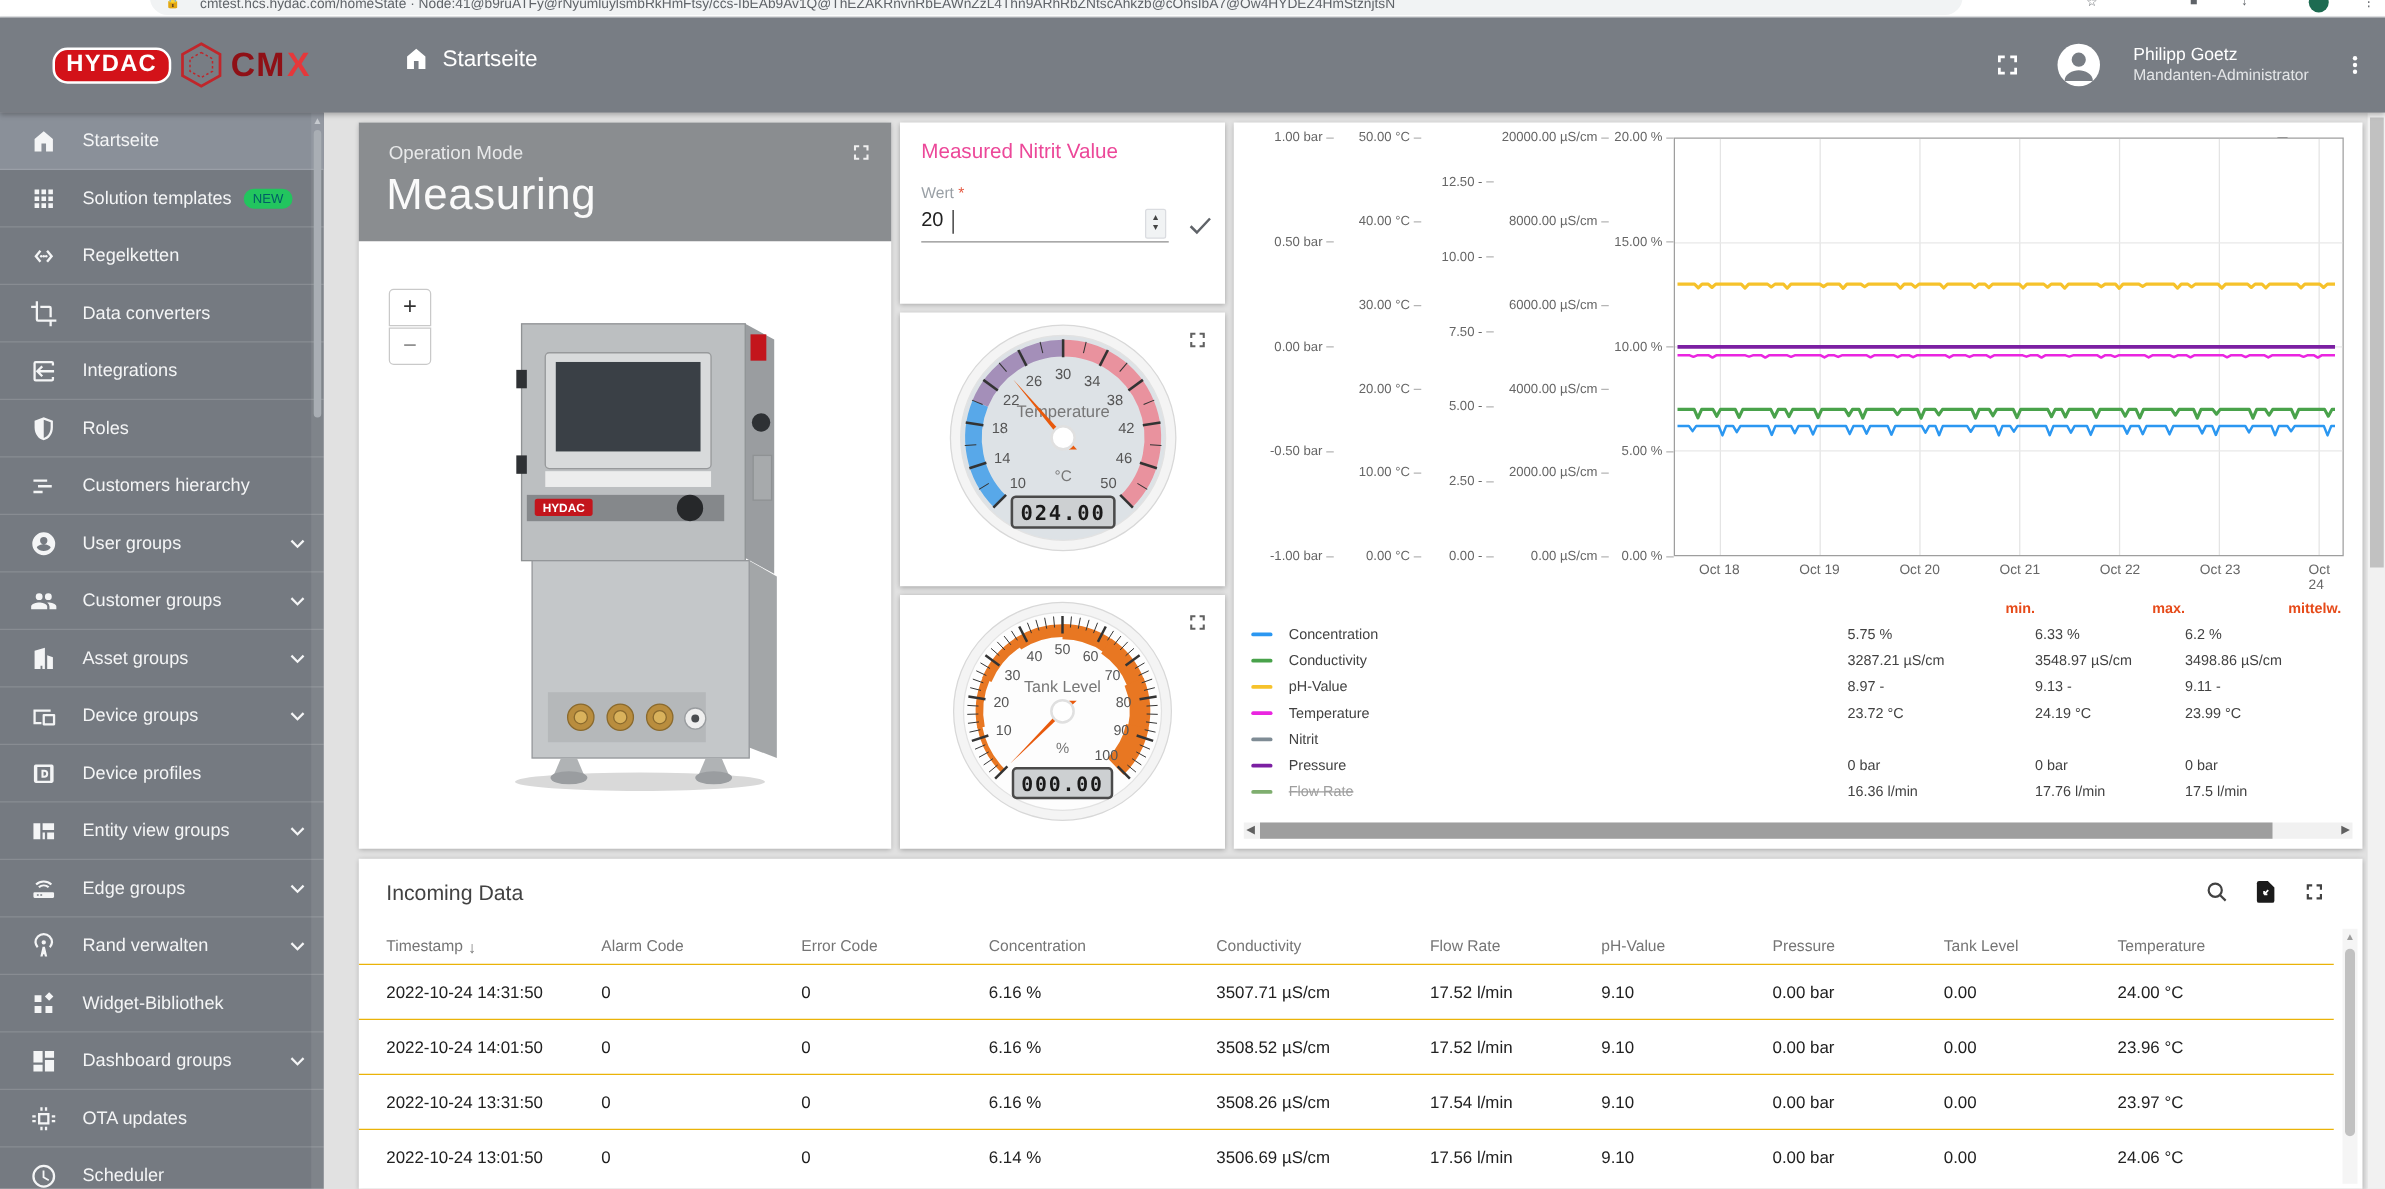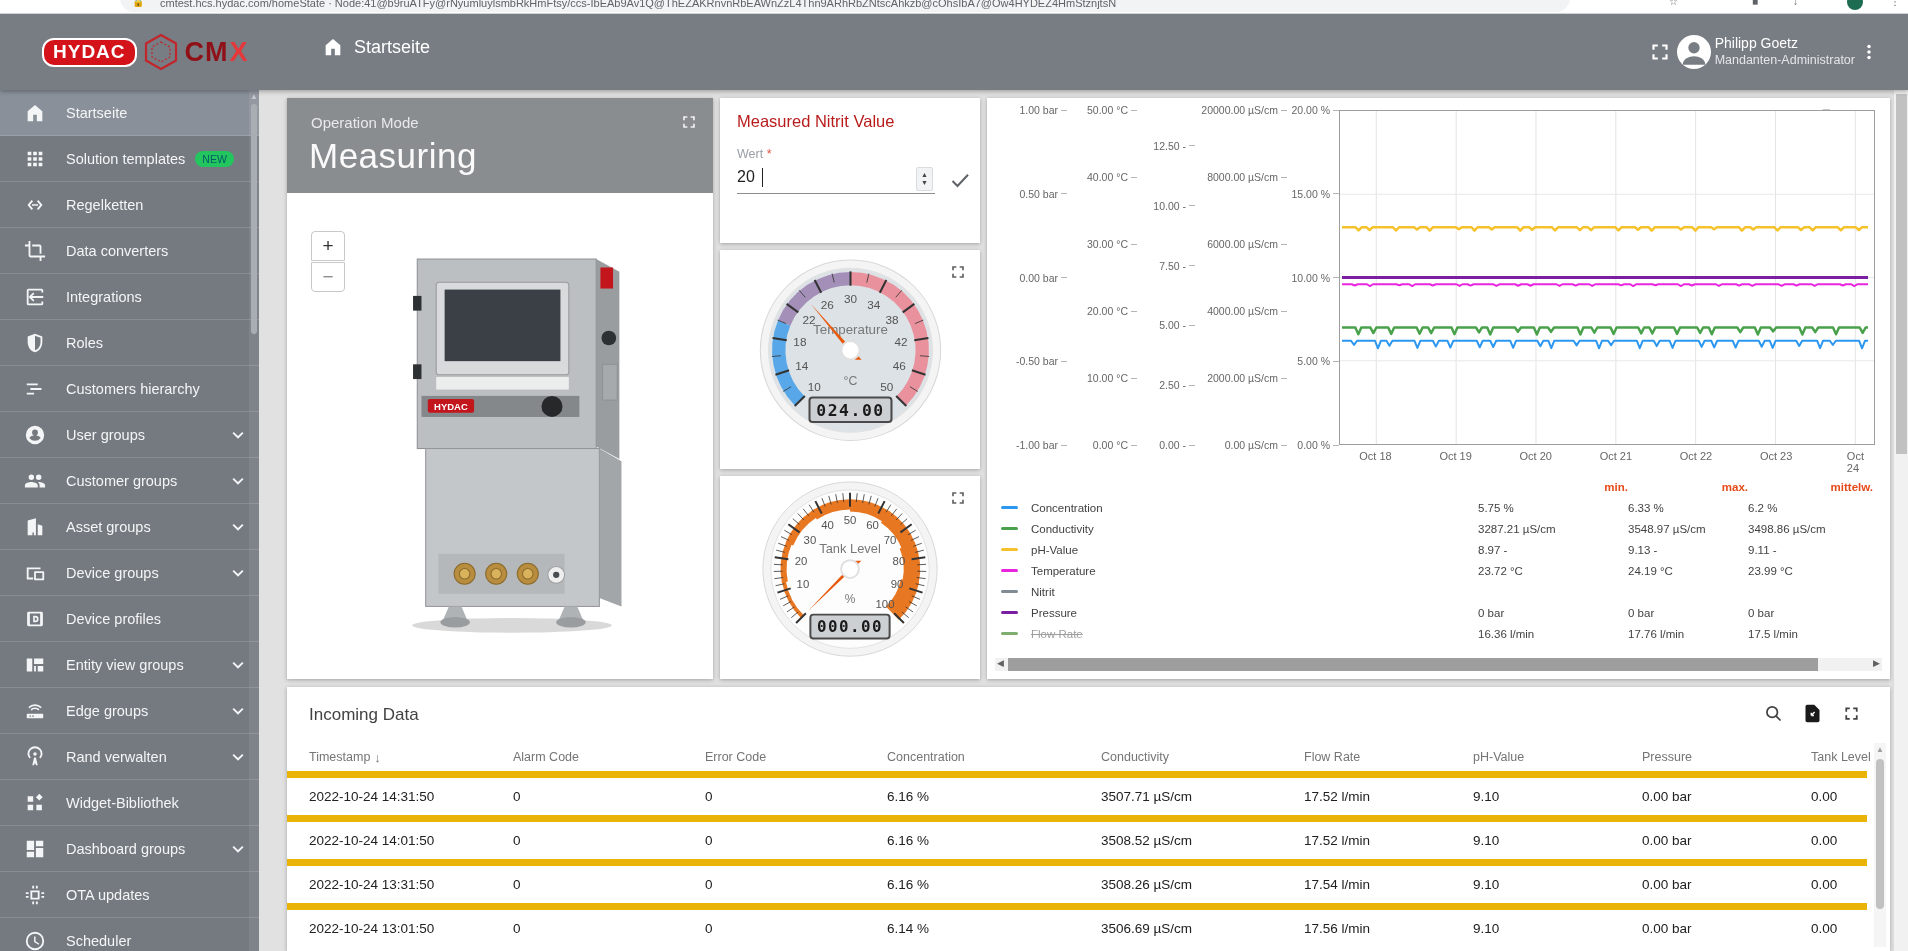--- a/index.html
+++ b/index.html
@@ -19,21 +19,21 @@
   #app-header { position:absolute; left:0; top:14px; width:1908px; height:76px; background:#787d84;
                 color:#fff; box-shadow:0 2px 4px rgba(0,0,0,.25); z-index:30; }
   #logo { position:absolute; left:42px; top:18px; display:flex; align-items:center; gap:4px; }
   #logo .hydac-pill { background:#d31219; color:#fff; font-weight:bold; font-size:19px; letter-spacing:1px;
                       border:2px solid #fff; border-radius:12px; padding:1px 9px 2px; }
   #logo .hexa { width:40px; height:40px; }
   #logo .cm { color:#8f1016; font-size:27px; font-weight:bold; letter-spacing:1px; }
   #logo .x  { color:#e5383b; font-size:27px; font-weight:bold; margin-left:-3px; }
   #breadcrumb { position:absolute; left:322px; top:22px; display:flex; align-items:center; gap:10px;
                 font-size:18px; font-weight:500; color:#fff; }
-  #header-right { position:absolute; right:29px; top:0; height:76px; display:flex; align-items:center; gap:4px; }
+  #header-right { position:absolute; right:14px; top:0; height:76px; display:flex; align-items:center; gap:27px; }
   .hdr-icon { width:26px; height:26px; color:#fff; cursor:pointer; }
   #avatar { width:34px; height:34px; border-radius:50%; background:#fff; position:relative; overflow:hidden; }
   #avatar svg { position:absolute; left:0; top:0; }
   #user-block { line-height:1.25; }
   #user-name { font-size:14px; color:#fff; }
   #user-role { font-size:12.5px; color:#e4e6e8; }
 
   
   #sidebar { position:absolute; left:0; top:90px; width:259px; height:861px; background:#757a81; z-index:20; }
   .side-item { height:46px; display:flex; align-items:center; padding-left:24px; gap:20px;
@@ -58,21 +58,21 @@
   #op-head { position:absolute; left:0; top:0; width:100%; height:95px; background:#8a8d90; color:#fff; }
   #op-label { position:absolute; left:24px; top:16px; font-size:15px; color:#e8e9ea; }
   #op-value { position:absolute; left:22px; top:38px; font-size:35px; font-weight:300; color:#fafafa; letter-spacing:.5px; }
   .zoom-btn { position:absolute; left:24px; width:34px; height:30px; background:#fff; border:1px solid #c9c9c9;
               font-size:19px; display:flex; align-items:center; justify-content:center; cursor:pointer; color:#333; }
   #zoom-in  { top:133px; border-radius:4px 4px 0 0; }
   #zoom-out { top:164px; border-radius:0 0 4px 4px; color:#8d8d8d; }
 
   
   #nitrit-card { left:720px; top:98px; width:260px; height:145px; }
-  #nitrit-title { position:absolute; left:17px; top:14px; font-size:16.5px; color:#b91c1c; }
+  #nitrit-title { position:absolute; left:17px; top:14px; font-size:16.5px; color:#ec4899; }
   #wert-label { position:absolute; left:17px; top:49px; font-size:12.5px; color:#9aa0a6; }
   #wert-label .req { color:#e5553d; }
   #wert-row { position:absolute; left:17px; top:66px; width:198px; height:30px; border-bottom:1.5px solid #8d8d8d; }
   #wert-input { border:none; outline:none; font-size:16px; color:#212121; width:150px; height:26px;
                 font-family:"Liberation Sans",sans-serif; background:transparent; }
   .caret { position:absolute; left:25px; top:4px; width:1px; height:19px; background:#212121; }
   #spinner { position:absolute; right:2px; top:3px; width:17px; height:24px; background:#f1f3f4;
              border:1px solid #dadce0; border-radius:2px; display:flex; flex-direction:column;
              align-items:center; justify-content:center; font-size:7px; color:#444; cursor:pointer; line-height:1.15; }
   #check-btn { position:absolute; left:228px; top:70px; width:24px; height:24px; color:#5f6368; cursor:pointer; }
@@ -104,25 +104,25 @@
   .lg-val { font-size:11.5px; color:#424242; }
   #chart-hscroll { position:absolute; left:8px; bottom:8px; width:887px; height:13px; background:#f1f1f1; }
   #chart-hscroll .thumb { position:absolute; left:13px; top:0; width:810px; height:13px; background:#9e9e9e; }
   #chart-hscroll .ar { position:absolute; top:0px; font-size:9px; color:#616161; }
 
   
   #table-card { left:287px; top:687px; width:1603px; height:264px; overflow:hidden; }
   #table-title { position:absolute; left:22px; top:18px; font-size:17px; color:#424242; }
   #table-icons { position:absolute; right:28px; top:16px; display:flex; gap:18px; }
   #table-icons .ticon { width:21px; height:21px; color:#424242; cursor:pointer; }
-  .tbl-grid { display:grid; grid-template-columns:172px 160px 150px 182px 171px 137px 137px 137px 139px 1fr;gap:32px; }
+  .tbl-grid { display:grid; grid-template-columns:172px 160px 150px 182px 171px 137px 137px 137px 139px 1fr; }
   #table-head { position:absolute; left:0; top:56px; width:1580px; padding-left:22px; height:28px; }
   #table-head .th { font-size:12.5px; color:#757575; display:flex; align-items:center; gap:4px; cursor:pointer; }
   #table-body { position:absolute; left:0; top:84px; width:1580px; }
-  .tr { padding-left:22px; height:44px; border-top:7px solid #eab308; align-items:center; cursor:pointer; }
+  .tr { padding-left:22px; height:44px; border-top:1px solid #eab308; align-items:center; cursor:pointer; }
   .td { font-size:13.5px; color:#212121; }
   #table-vscroll { position:absolute; right:4px; top:56px; width:12px; height:204px; background:#f5f5f5; }
   #table-vscroll .arrow { position:absolute; top:2px; left:2px; color:#9e9e9e; font-size:8px; }
   #table-vscroll .thumb { position:absolute; top:16px; left:2px; width:8px; height:150px; background:#c1c1c1; border-radius:4px; }
 
   
   #page-scroll { position:absolute; right:0; top:90px; width:15px; height:861px; background:#f1f1f1; border-left:1px solid #dcdcdc; }
   #page-scroll .thumb { position:absolute; left:2px; top:4px; width:11px; height:360px; background:#c1c1c1; }
 </style>
 </head>

